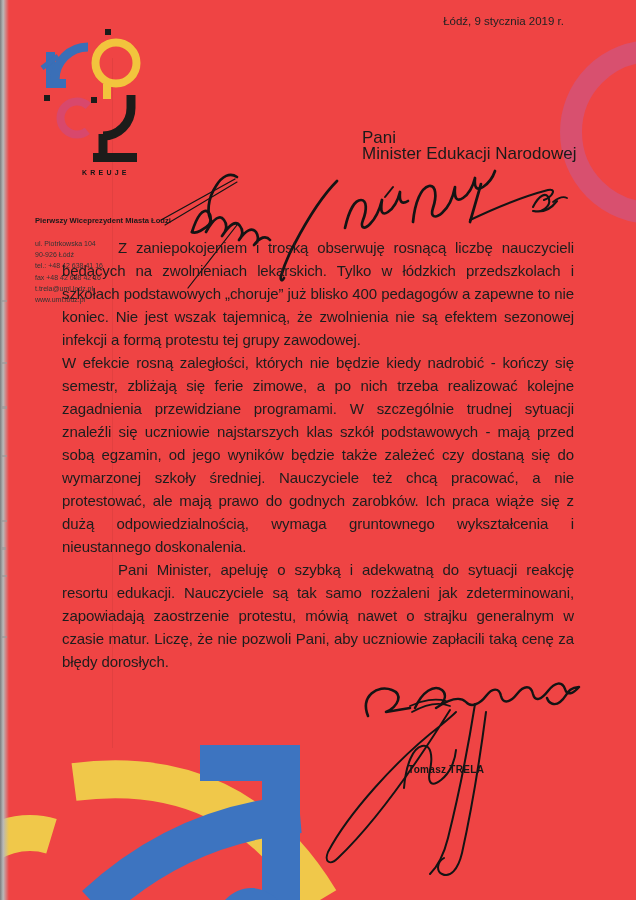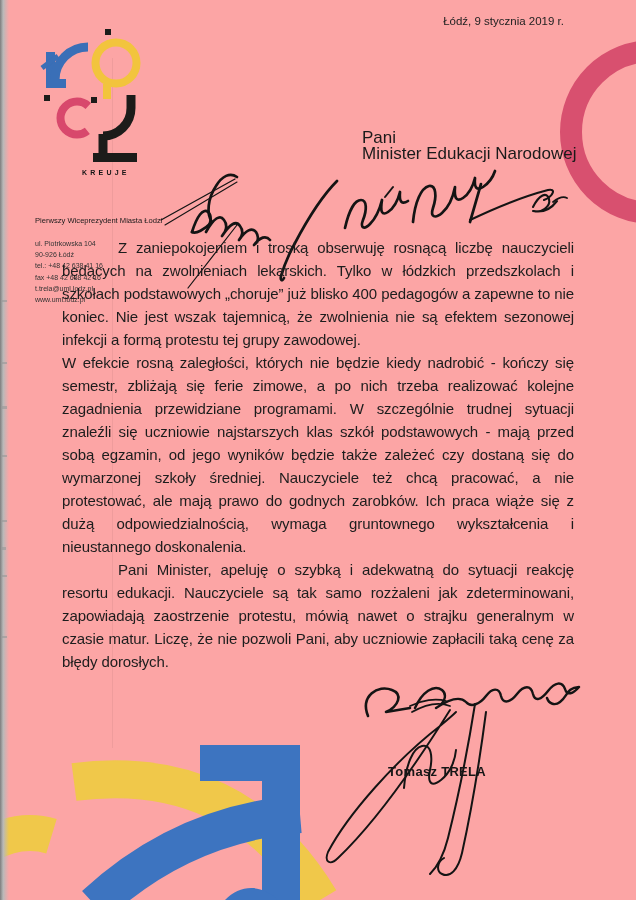--- a/index.html
+++ b/index.html
@@ -1,42 +1,42 @@
 <!DOCTYPE html>
 <html><head>
 <meta charset="utf-8">
 <style>
   html,body{margin:0;padding:0;background:#4a4a4a;}
   .page{
-    position:relative;width:636px;height:900px;background:#fca5a5;
+    position:relative;width:636px;height:900px;background:#ef4444;
     overflow:hidden;font-family:"Liberation Sans",sans-serif;color:#1c1c1c;
     margin:0 auto;
   }
   
   .edge-left{position:absolute;left:0;top:0;width:9px;height:900px;
     background:linear-gradient(to right,#7d7d7d 0,#b9b9b9 35%,rgba(255,255,255,0) 100%);}
   .fold-line{position:absolute;left:112px;top:58px;width:1px;height:690px;background:rgba(0,0,0,0.05);}
   .tick{position:absolute;background:#9a9a9a;opacity:.65;}
   
   .decor{position:absolute;left:0;top:0;width:636px;height:900px;}
   .logo-svg{position:absolute;left:0;top:0;width:160px;height:200px;}
   .kreuje{position:absolute;left:82px;top:169px;font-size:7px;font-weight:bold;
     letter-spacing:3.2px;color:#141414;}
   .date{position:absolute;left:380px;top:15px;width:184px;text-align:right;
     font-size:11.5px;color:#222;}
   .recipient{position:absolute;left:362px;top:130px;font-size:17px;font-weight:normal;
     line-height:15.5px;color:#1a1a1a;}
-  .sender-title{position:absolute;left:35px;top:216px;font-size:7.6px;font-weight:normal;color:#1a1a1a;}
+  .sender-title{position:absolute;left:35px;top:216px;font-size:7.6px;font-weight:bold;color:#1a1a1a;}
   .sender-address{position:absolute;left:35px;top:238px;font-size:7px;line-height:11.2px;color:#333;}
   .body-text{position:absolute;left:62px;top:236px;width:512px;font-size:15px;
     line-height:23px;text-align:justify;letter-spacing:-0.1px;color:#1d1d1d;}
   .body-text p{margin:0;}
   .body-text p.indent{text-indent:56px;}
   .hand{position:absolute;}
-  .signoff{position:absolute;left:388px;top:764px;font-size:13px;font-weight:bold;
+  .signoff{position:absolute;left:408px;top:764px;font-size:10px;font-weight:bold;
     letter-spacing:.3px;color:#161616;}
 </style>
 </head>
 <body>
 
 <div class="page">
 
   <svg class="decor" viewBox="0 0 636 900" aria-hidden="true">
     <g>
       <circle cx="652" cy="132" r="81" fill="none" stroke="#d8506f" stroke-width="22"></circle>

